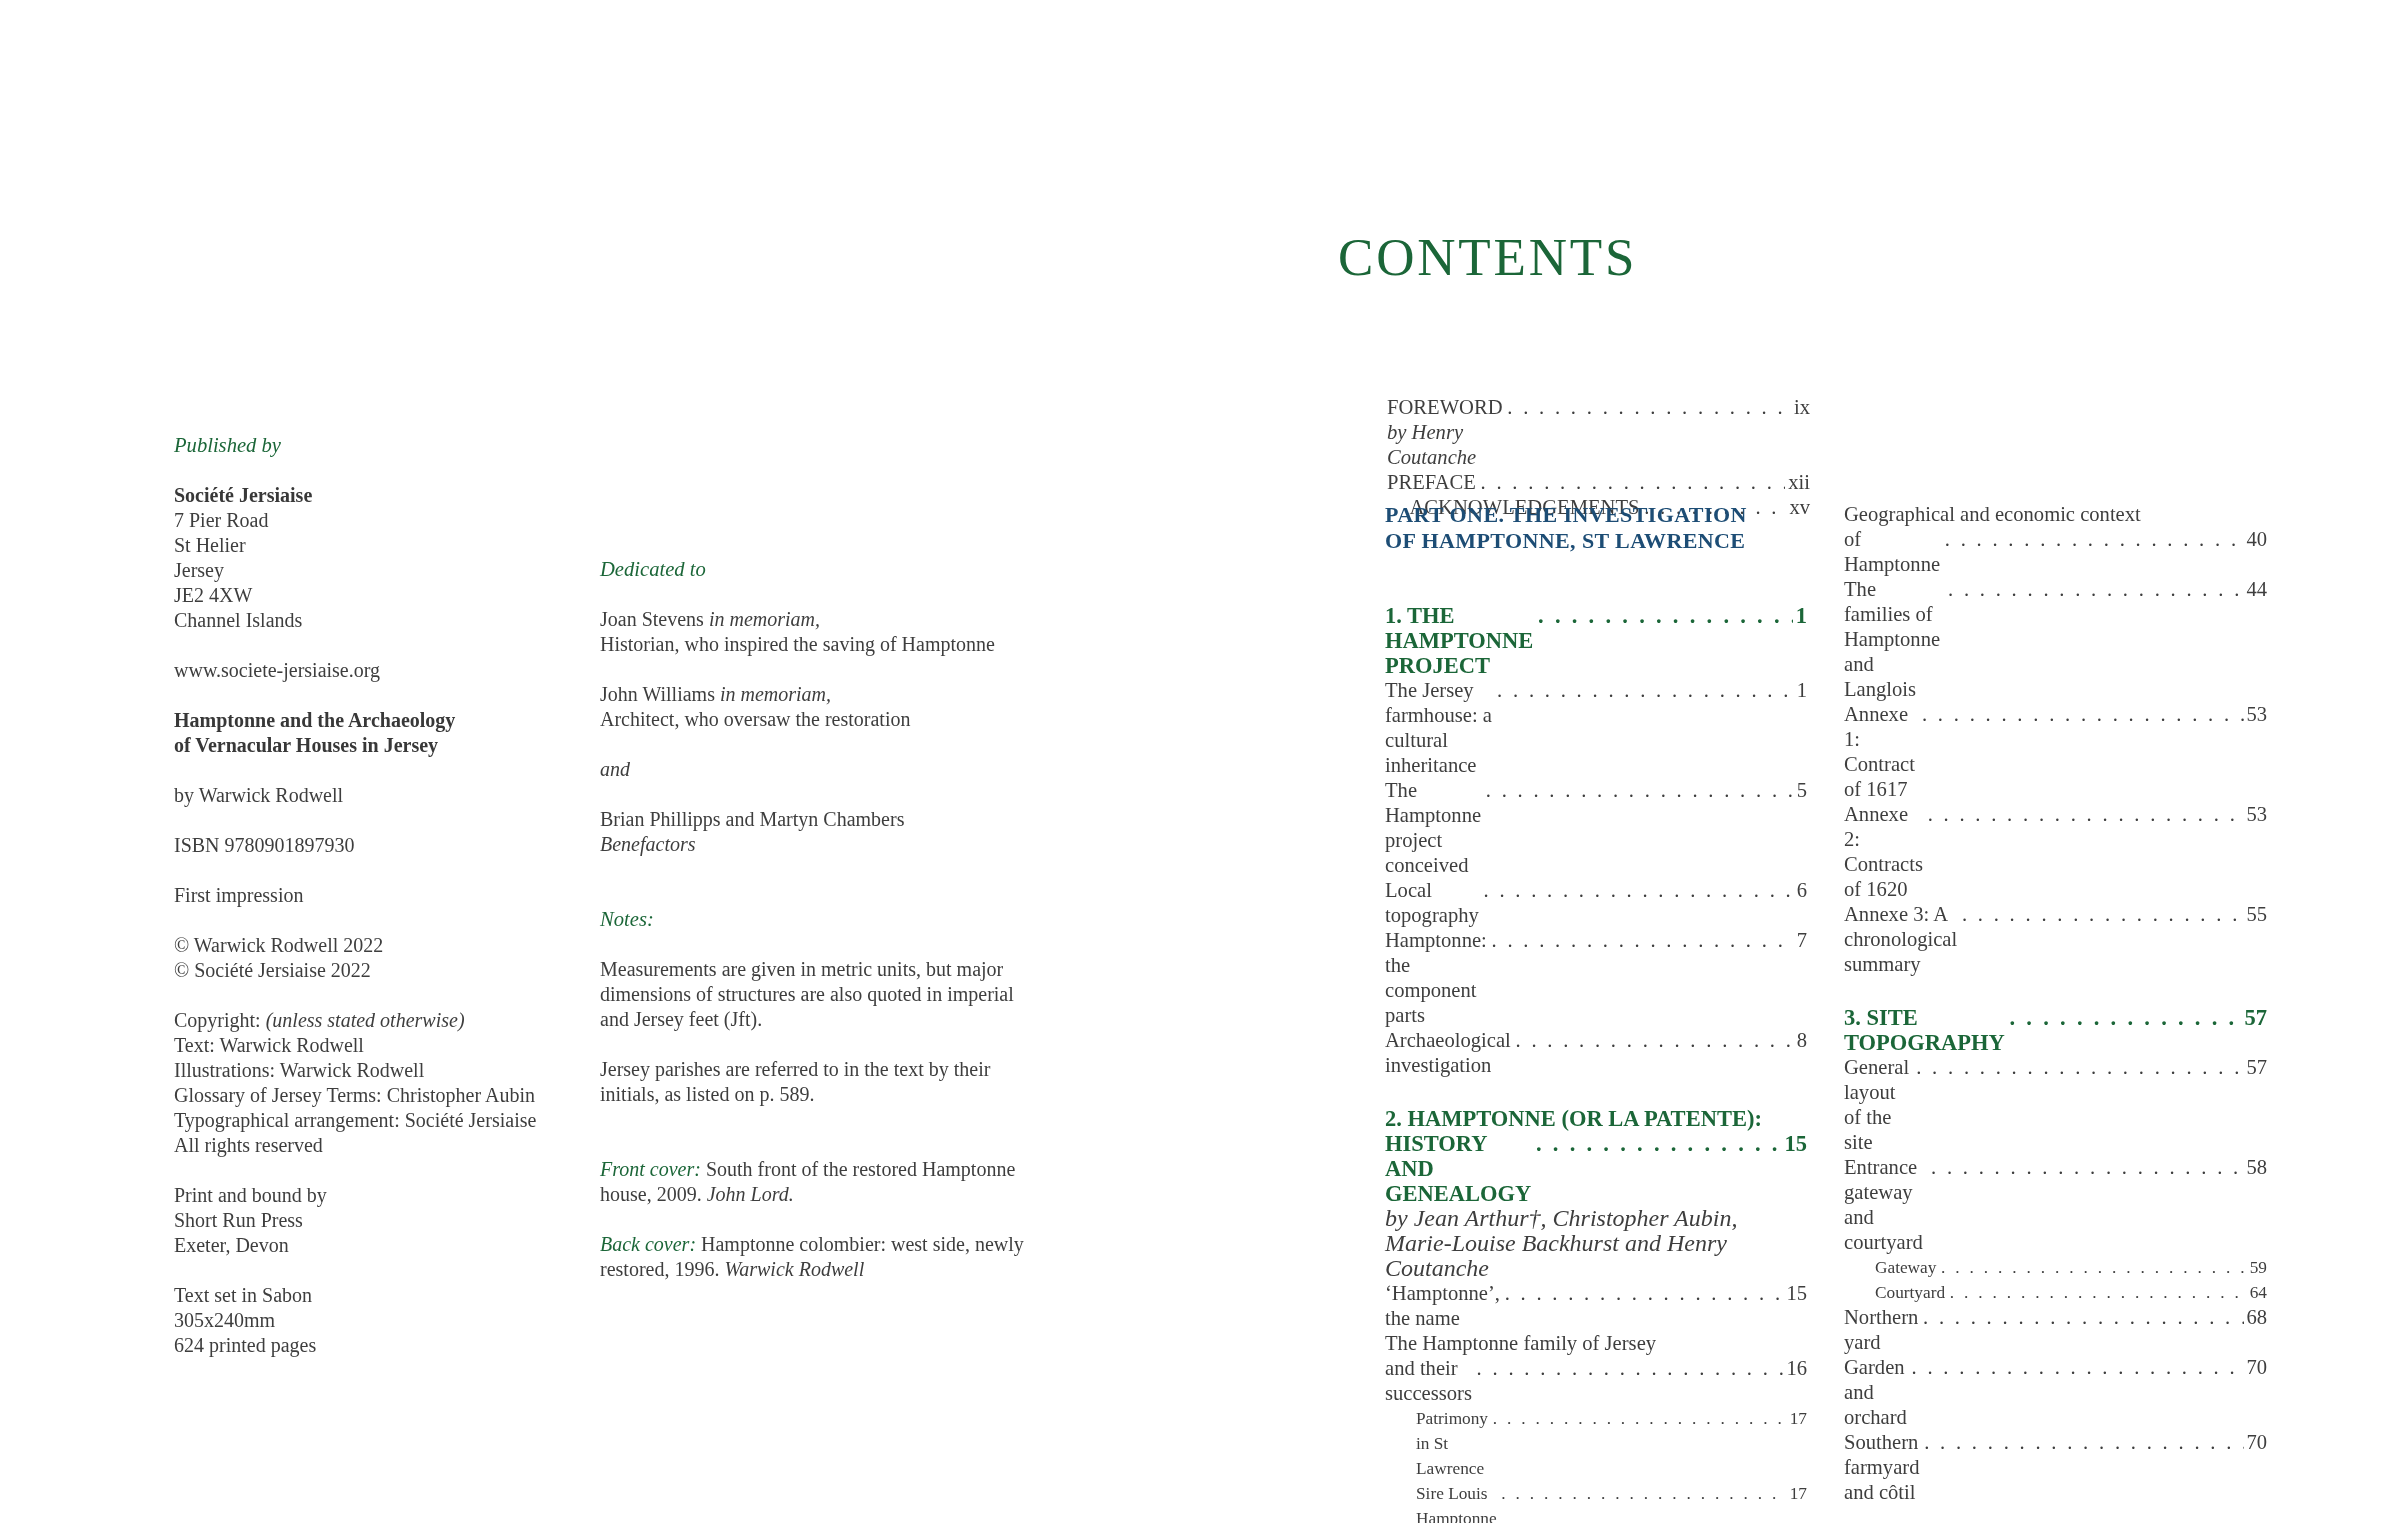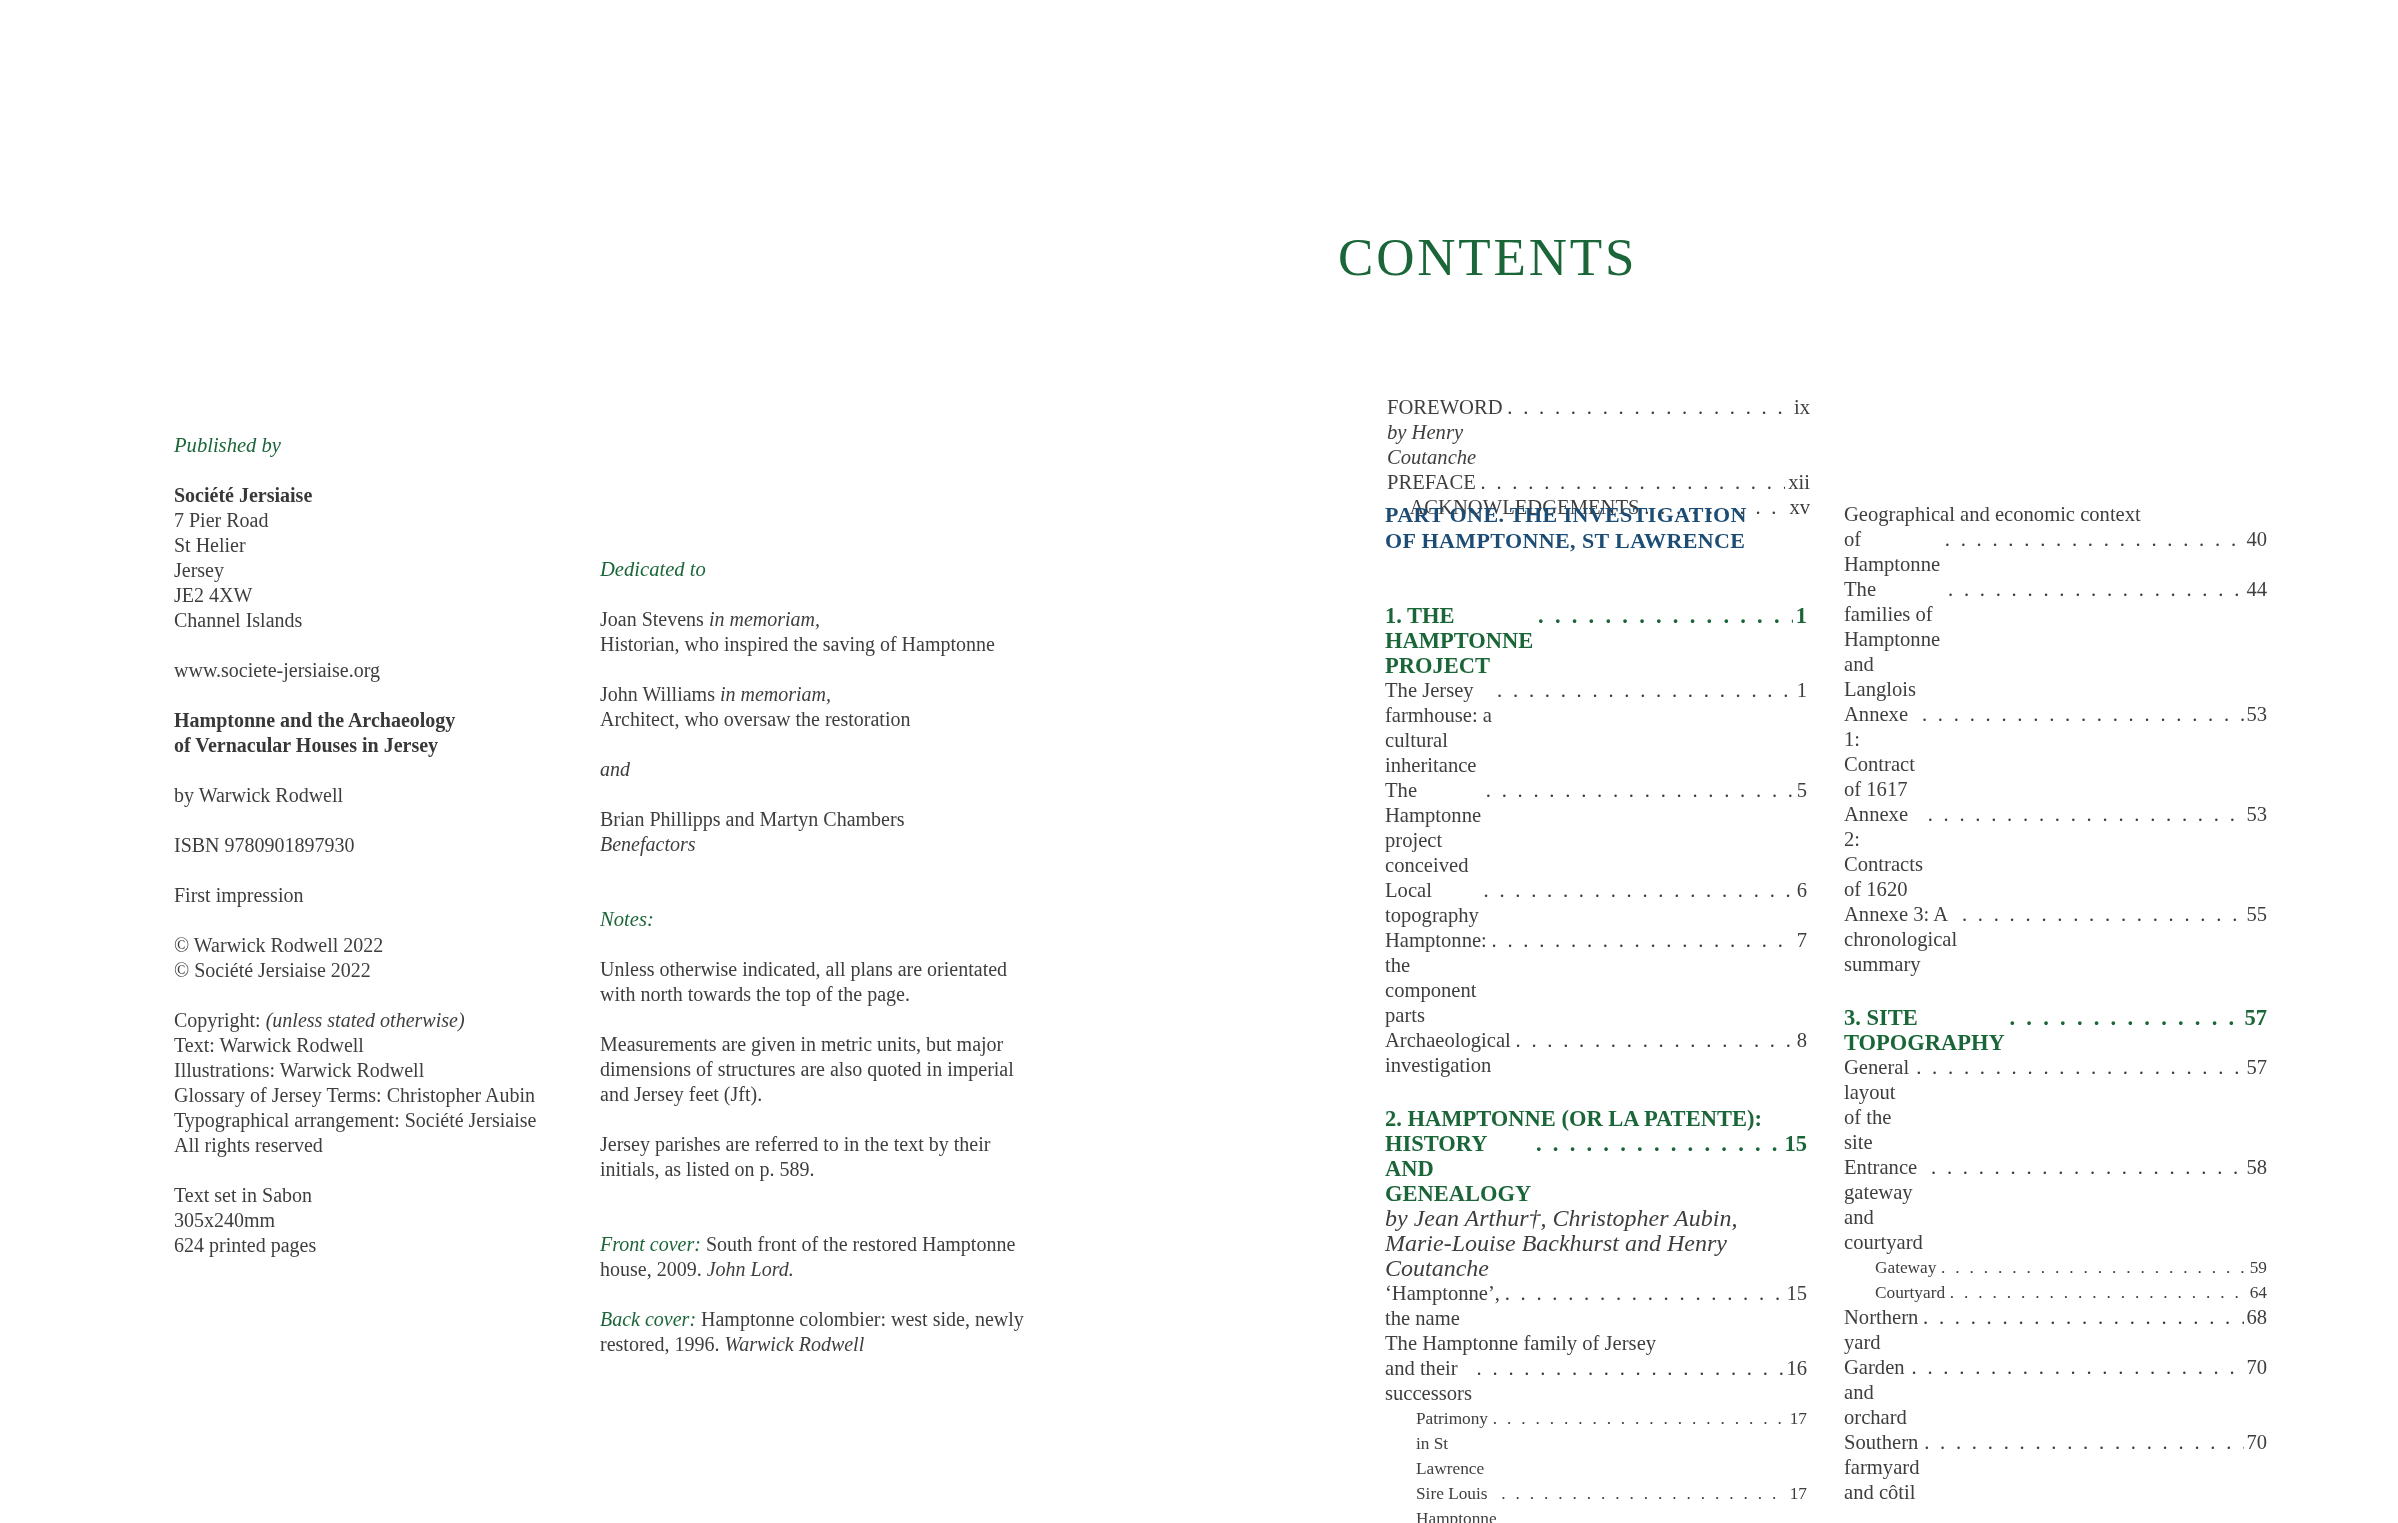--- a/index.html
+++ b/index.html
@@ -88,20 +88,25 @@
       </div>
       <div class="lp-block">
         <div><span>Copyright: </span><span class="seg-i">(unless stated otherwise)</span></div>
         <div><span>Text: Warwick Rodwell</span></div>
         <div><span>Illustrations: Warwick Rodwell</span></div>
         <div><span>Glossary of Jersey Terms: Christopher Aubin</span></div>
         <div><span>Typographical arrangement: Société Jersiaise</span></div>
         <div><span>All rights reserved</span></div>
       </div>
       <div class="lp-block">
+        <div><span>Print and bound by</span></div>
+        <div><span>Short Run Press</span></div>
+        <div><span>Exeter, Devon</span></div>
+      </div>
+      <div class="lp-block">
         <div><span>Text set in Sabon</span></div>
         <div><span>305x240mm</span></div>
         <div><span>624 printed pages</span></div>
       </div>
     </div>
   <div class="lp-col" id="left-col2">
       <div class="lp-block lp-heading">Dedicated to</div>
       <div class="lp-block">
         <div><span>Joan Stevens </span><span class="seg-i">in memoriam,</span></div>
         <div><span>Historian, who inspired the saving of Hamptonne</span></div>
@@ -111,24 +116,20 @@
         <div><span>Architect, who oversaw the restoration</span></div>
       </div>
       <div class="lp-block">
         <div><span class="seg-i">and</span></div>
       </div>
       <div class="lp-block">
         <div><span>Brian Phillipps and Martyn Chambers</span></div>
         <div><span class="seg-i">Benefactors</span></div>
       </div>
       <div class="lp-block lp-heading gap-l">Notes:</div>
-      <div class="lp-block">
-        <div><span>Unless otherwise indicated, all plans are orientated</span></div>
-        <div><span>with north towards the top of the page.</span></div>
-      </div>
       <div class="lp-block">
         <div><span>Measurements are given in metric units, but major</span></div>
         <div><span>dimensions of structures are also quoted in imperial</span></div>
         <div><span>and Jersey feet (Jft).</span></div>
       </div>
       <div class="lp-block">
         <div><span>Jersey parishes are referred to in the text by their</span></div>
         <div><span>initials, as listed on p. 589.</span></div>
       </div>
       <div class="lp-block gap-l">

